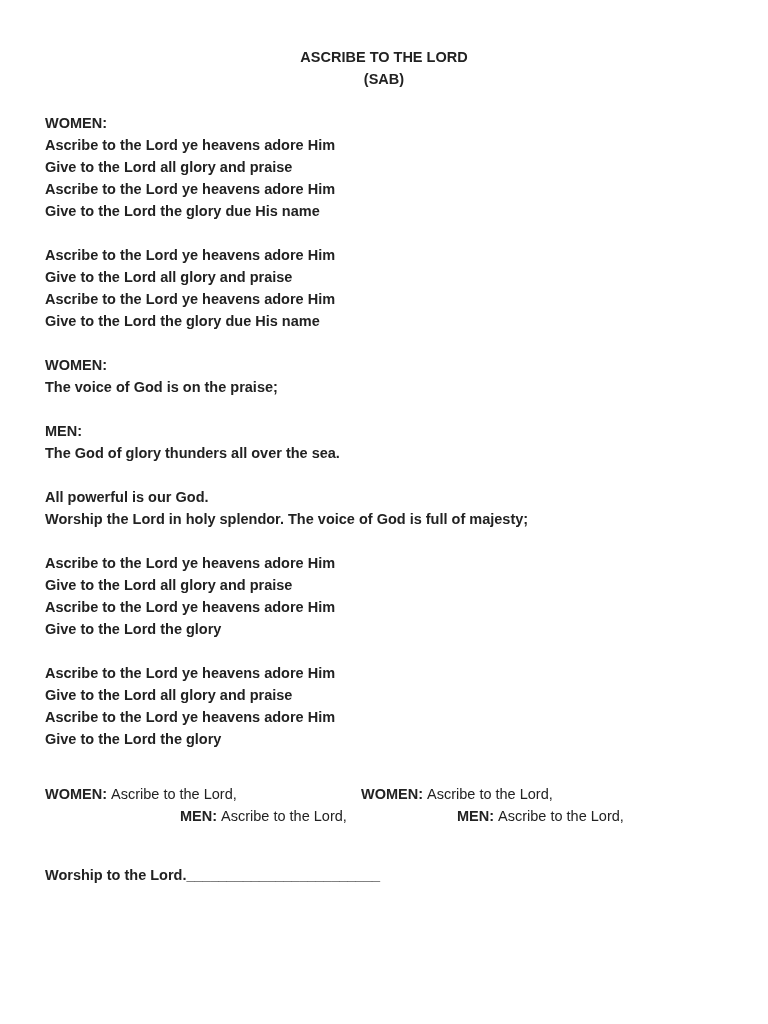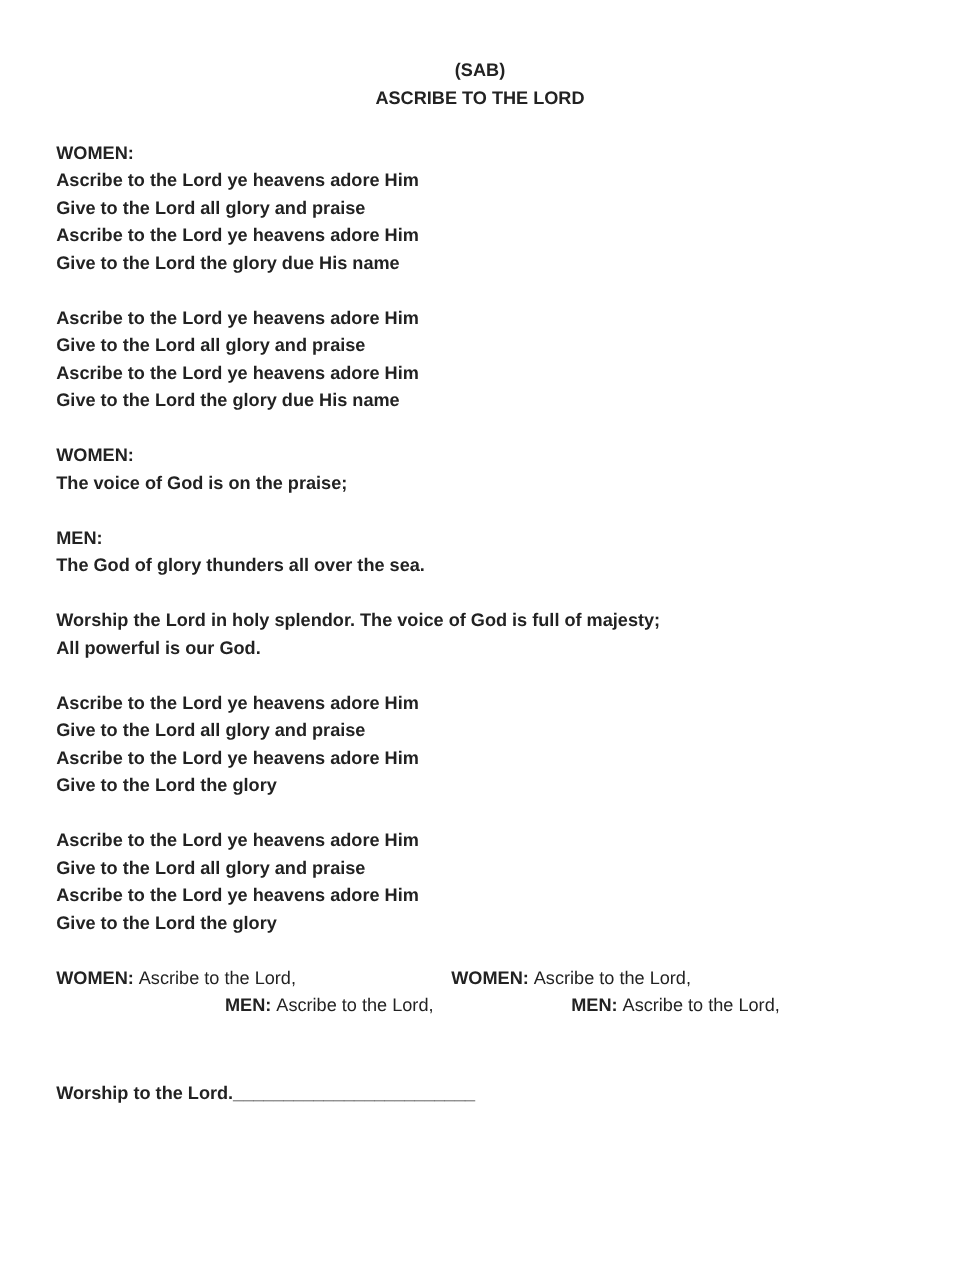--- a/index.html
+++ b/index.html
@@ -34,42 +34,42 @@
   }
   .bold {
     font-weight: bold;
   }
   .cr-row {
     position: relative;
     height: 22px;
   }
   .cr-seg {
     position: absolute;
-    top: 0;
+    top: 11px;
     white-space: pre;
   }
   .cr-seg .resp {
     margin-left: 4px;
   }
   .r1a { left: 0; }
   .r1b { left: 316px; }
   .r2a { left: 135px; }
   .r2b { left: 412px; }
   .closing {
     margin-top: 4px;
   }
 </style>
 </head>
 <body>
 
 <div class="page">
   <div class="content">
 
+    <div class="line center bold">ASCRIBE TO THE LORD</div>
     <div class="line center bold">(SAB)</div>
-    <div class="line center bold">ASCRIBE TO THE LORD</div>
     <div class="blank"></div>
 
     <div class="line bold">WOMEN:</div>
     <div class="line">Ascribe to the Lord ye heavens adore Him</div>
     <div class="line">Give to the Lord all glory and praise</div>
     <div class="line">Ascribe to the Lord ye heavens adore Him</div>
     <div class="line">Give to the Lord the glory due His name</div>
     <div class="blank"></div>
 
     <div class="line">Ascribe to the Lord ye heavens adore Him</div>
@@ -79,22 +79,22 @@
     <div class="blank"></div>
 
     <div class="line bold">WOMEN:</div>
     <div class="line">The voice of God is on the praise;</div>
     <div class="blank"></div>
 
     <div class="line bold">MEN:</div>
     <div class="line">The God of glory thunders all over the sea.</div>
     <div class="blank"></div>
 
+    <div class="line">All powerful is our God.</div>
     <div class="line">Worship the Lord in holy splendor. The voice of God is full of majesty;</div>
-    <div class="line">All powerful is our God.</div>
     <div class="blank"></div>
 
     <div class="line">Ascribe to the Lord ye heavens adore Him</div>
     <div class="line">Give to the Lord all glory and praise</div>
     <div class="line">Ascribe to the Lord ye heavens adore Him</div>
     <div class="line">Give to the Lord the glory</div>
     <div class="blank"></div>
 
     <div class="line">Ascribe to the Lord ye heavens adore Him</div>
     <div class="line">Give to the Lord all glory and praise</div>

